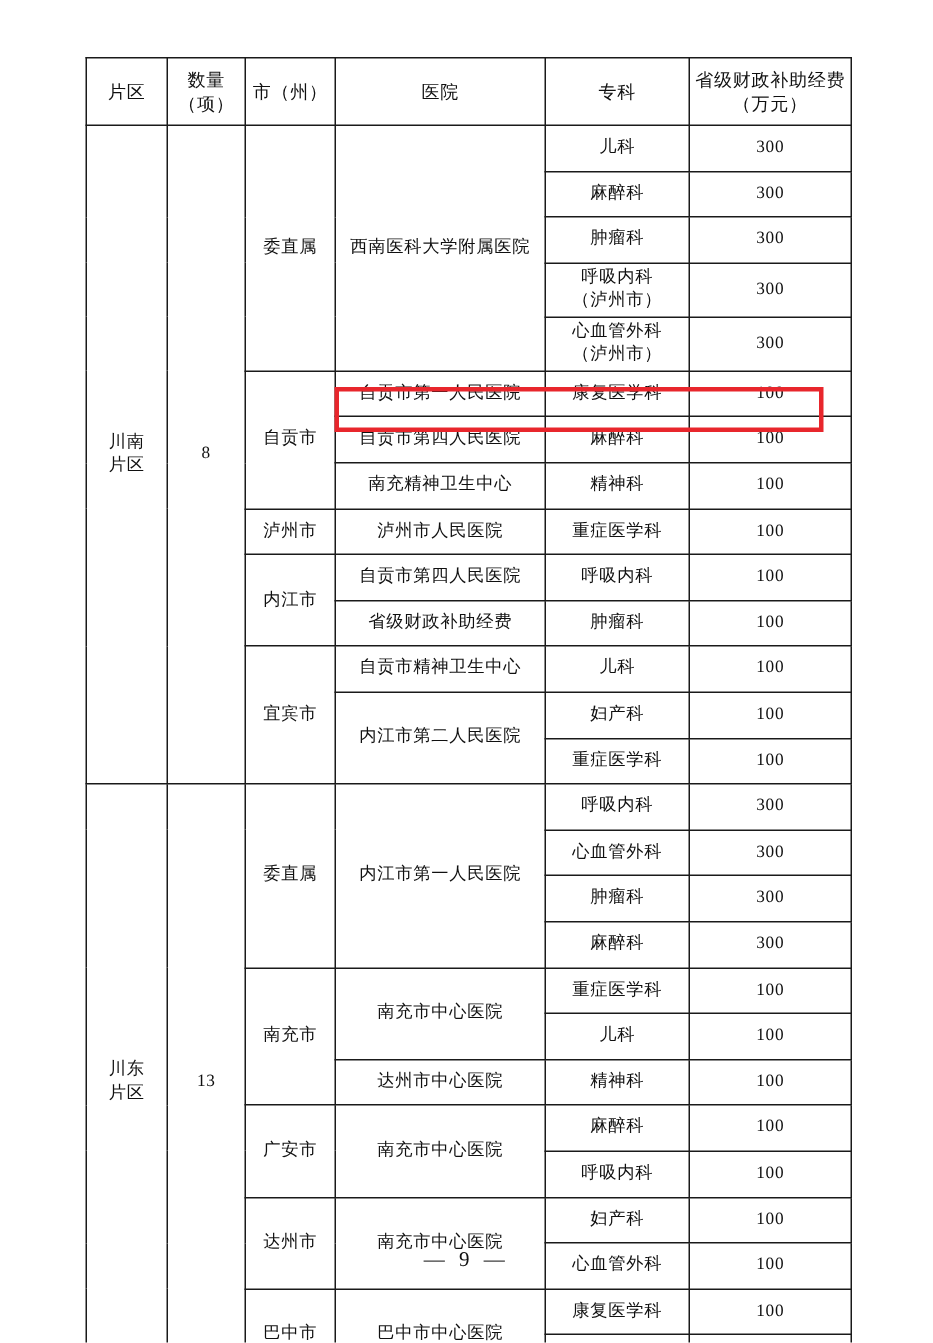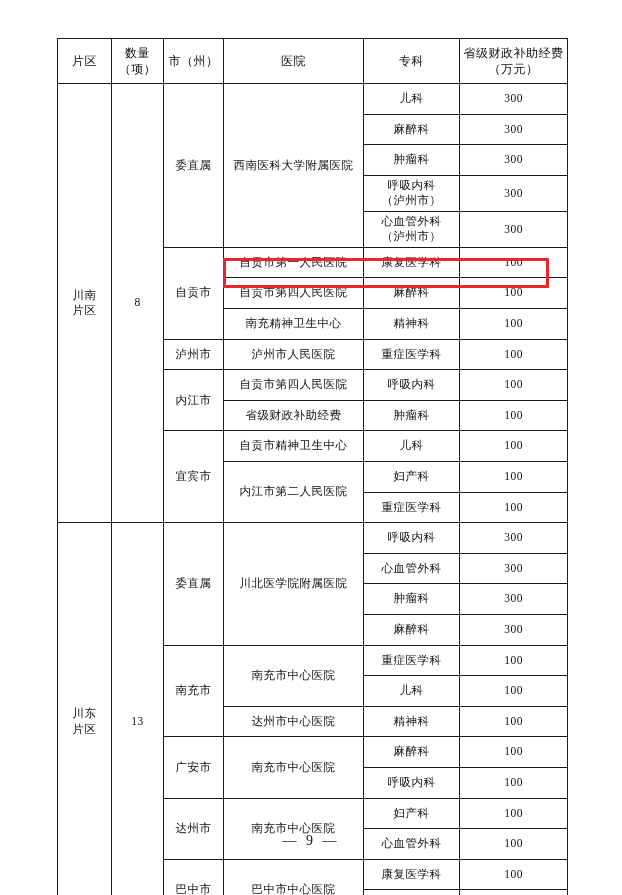--- a/index.html
+++ b/index.html
@@ -196,21 +196,21 @@
         <td>100</td>
       </tr>
 
       <tr class="row-std">
         <td rowspan="13" class="vert-label">
           <div>川东</div>
           <div>片区</div>
         </td>
         <td rowspan="13">13</td>
         <td rowspan="4">委直属</td>
-        <td rowspan="4">川北医学院附属医院</td>
+        <td rowspan="4">内江市第一人民医院</td>
         <td>呼吸内科</td>
         <td>300</td>
       </tr>
       <tr class="row-std">
         <td>心血管外科</td>
         <td>300</td>
       </tr>
       <tr class="row-std">
         <td>肿瘤科</td>
         <td>300</td>

